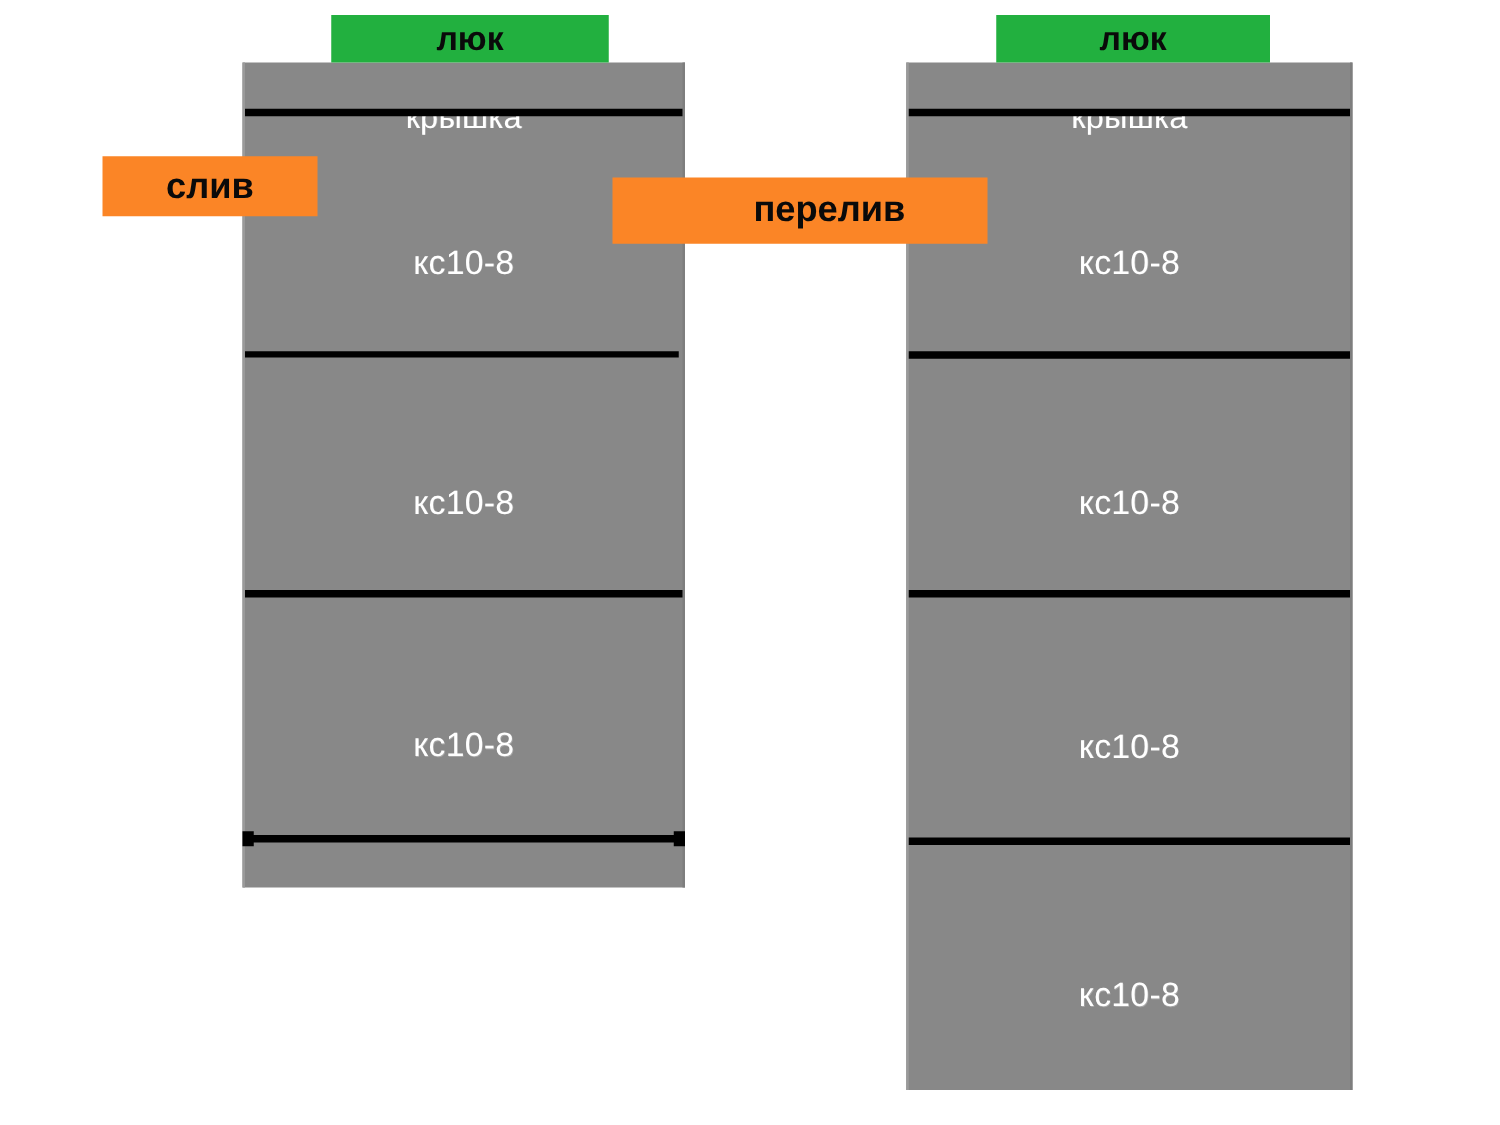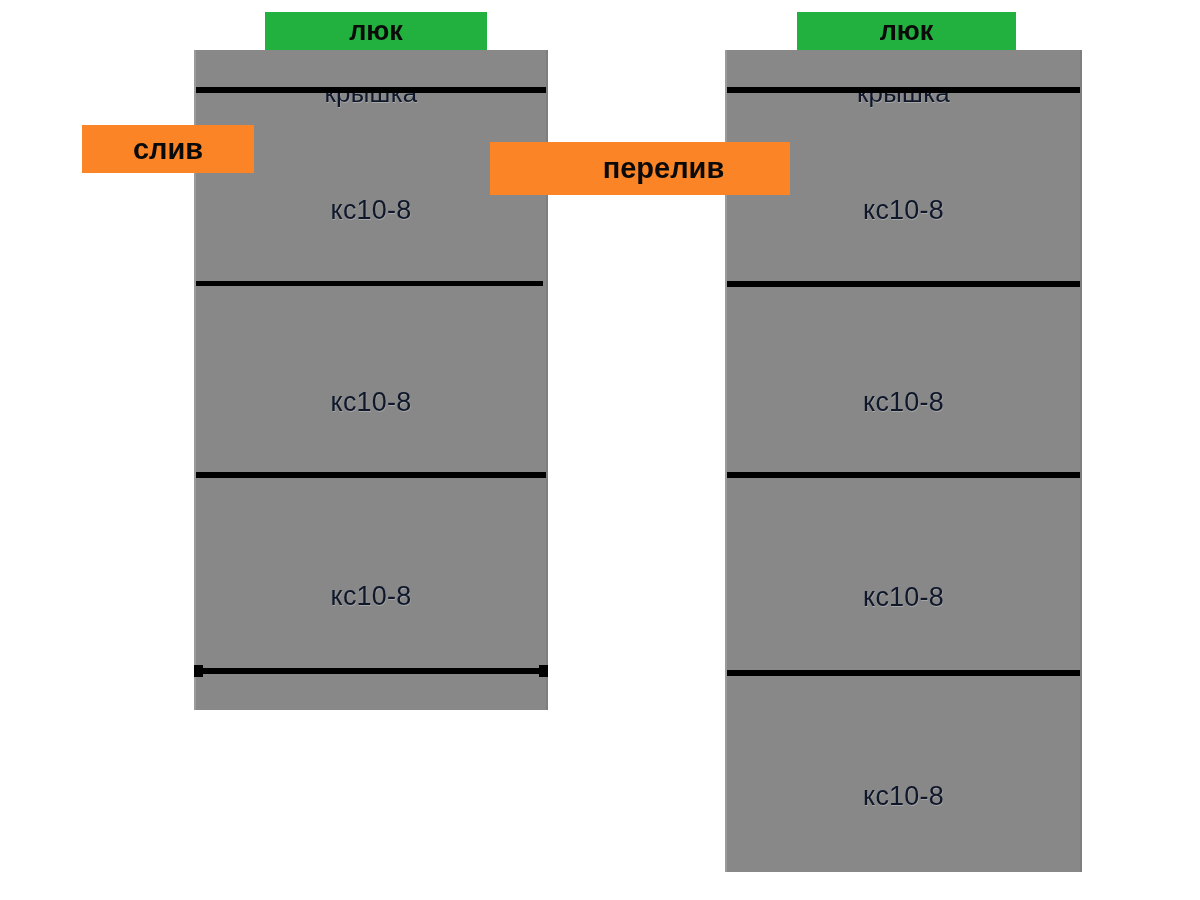--- a/index.html
+++ b/index.html
@@ -35,21 +35,21 @@
   .ring {
     position: absolute;
     left: 0;
     width: 100%;
     box-sizing: border-box;
     display: flex;
     align-items: center;
     justify-content: center;
   }
   .ring-label {
-    color: #0f172a;
+    color: #ffffff;
     font-size: 27px;
     font-weight: 400;
     letter-spacing: 0.2px;
     text-shadow: 0.5px 0.5px 0 rgba(255,255,255,0.25);
     white-space: nowrap;
     margin-top: 48px;
   }
   .ring-label.cap {
     font-size: 26px;
     font-weight: 400;

